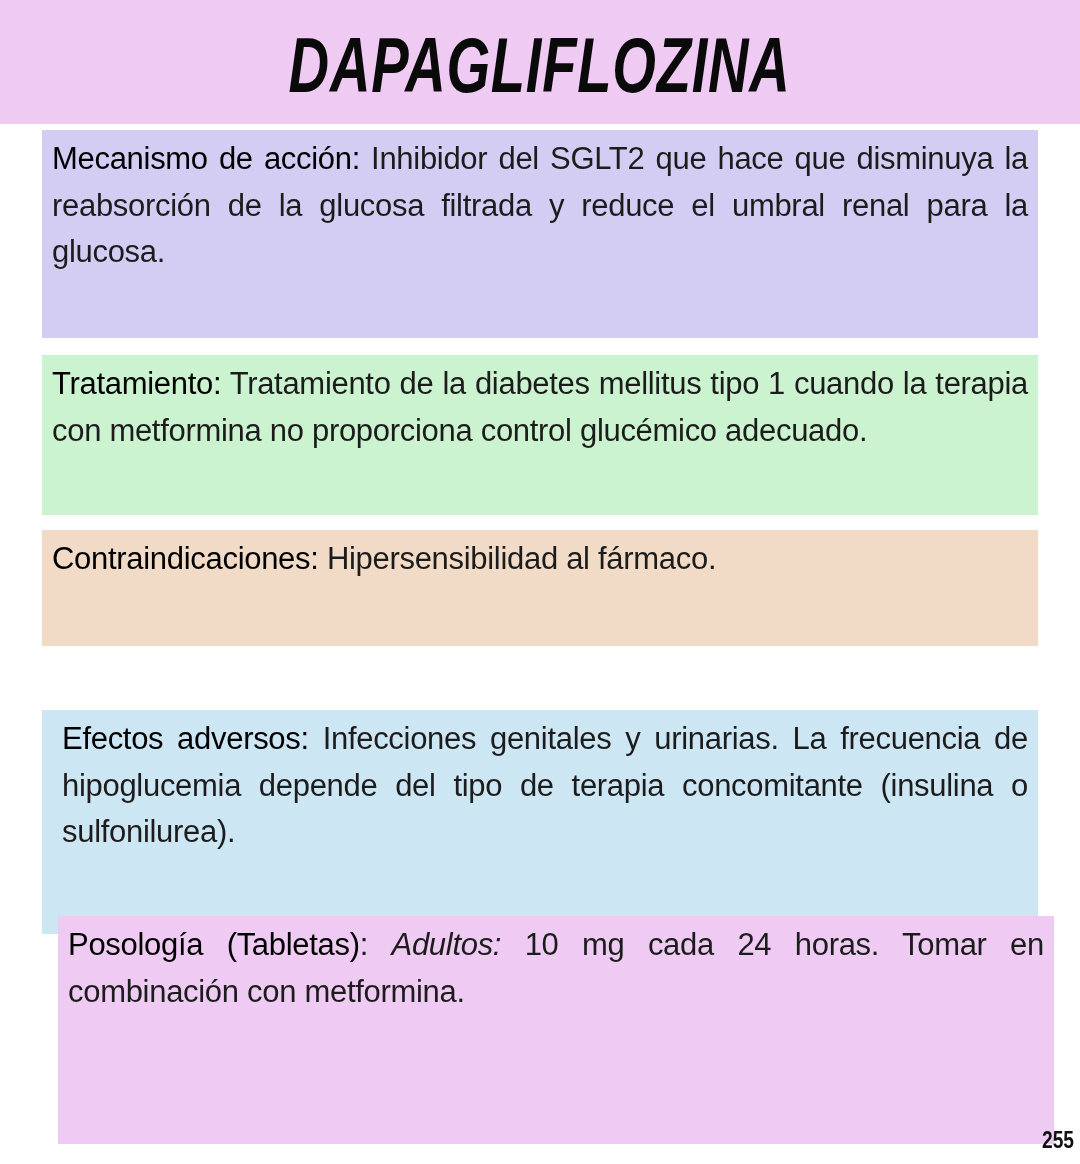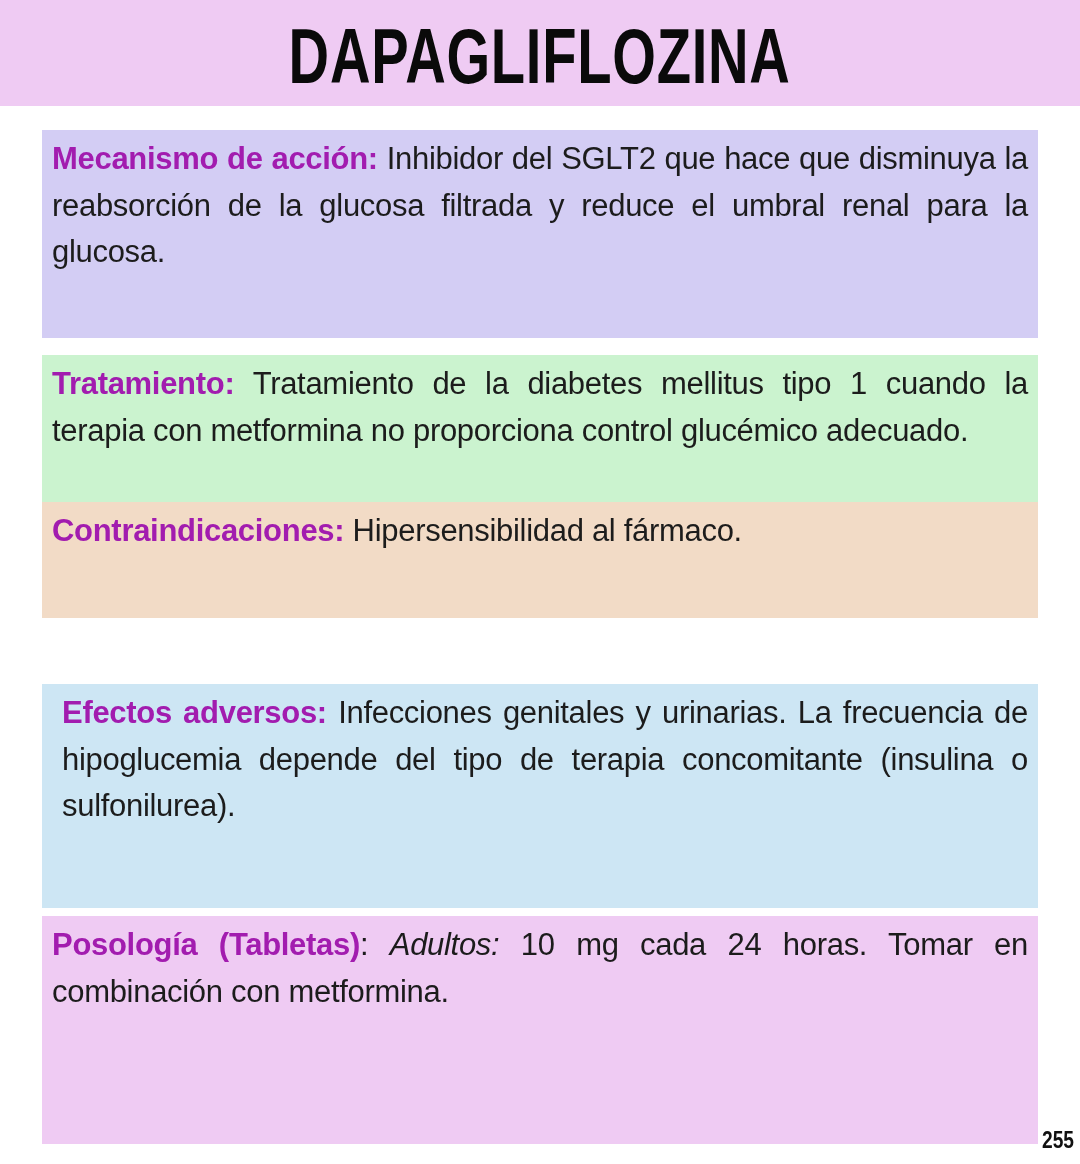--- a/index.html
+++ b/index.html
@@ -1,22 +1,22 @@
 <!DOCTYPE html>
 <html><head>
   <meta charset="utf-8">
   <style>
     * { margin: 0; padding: 0; box-sizing: border-box; }
     html, body { width: 1080px; height: 1164px; background: #ffffff; overflow: hidden; }
     body { position: relative; font-family: "Liberation Sans", sans-serif; color: #1a1a1a; }
 
     .header {
-      position: absolute; left: 0; top: 0; width: 1080px; height: 106px;
+      position: absolute; left: 0; top: 0; width: 1080px; height: 124px;
       background: #efcbf3;
-      display: flex; align-items: center; justify-content: center;
+      display: flex; align-items: center; justify-content: center; font-style: italic;
     }
     .title {
       font-family: "Liberation Sans", sans-serif;
       font-weight: 700;
       font-size: 78px;
       letter-spacing: 1px;
       color: #0a0a0a;
       transform: scaleX(0.72);
       display: inline-block;
       margin-top: 6px;
@@ -24,27 +24,27 @@
 
     .box {
       position: absolute; left: 42px; width: 996px;
       padding: 6px 10px 0 10px;
       font-size: 31px;
       line-height: 46.5px;
       text-align: justify;
       color: #1c1c1c;
       letter-spacing: -0.3px;
     }
-    .box .label { font-weight: 700; color: #a21caf; }
+    .box .label { font-weight: 400; color: #000000; }
     .box .italic { font-style: italic; }
 
     .b1 { top: 130px; height: 208px; }
     .b2 { top: 355px; height: 160px; }
-    .b3 { top: 502px; height: 116px; }
-    .b4 { top: 684px; height: 224px; padding-left: 20px; }
+    .b3 { top: 530px; height: 116px; }
+    .b4 { top: 710px; height: 224px; padding-left: 20px; }
     .b5 { top: 916px; height: 228px; }
 
     .page-number {
       position: absolute; right: 6px; top: 1126px;
       font-weight: 700; font-size: 24px; color: #111;
       transform: scaleX(0.8); transform-origin: right;
     }
   </style>
 </head>
 <body>
@@ -62,17 +62,17 @@
 </div>
 
 <div class="box b3" style="background:#f2dbc6;">
   <span class="label">Contraindicaciones:</span><span> Hipersensibilidad al fármaco.</span>
 </div>
 
 <div class="box b4" style="background:#cde6f4;">
   <span class="label">Efectos adversos:</span><span> Infecciones genitales y urinarias. La frecuencia de hipoglucemia depende del tipo de terapia concomitante (insulina o sulfonilurea).</span>
 </div>
 
-<div class="box b5" style="background:#efcbf3;">
+<div class="box b5" style="background:#efcbf3;margin-left:16px;">
   <span class="label">Posología (Tabletas)</span><span>: </span><span class="italic">Adultos:</span><span> 10 mg cada 24 horas. Tomar en combinación con metformina.</span>
 </div>
 
 <div class="page-number">255</div>
 
 </body></html>

